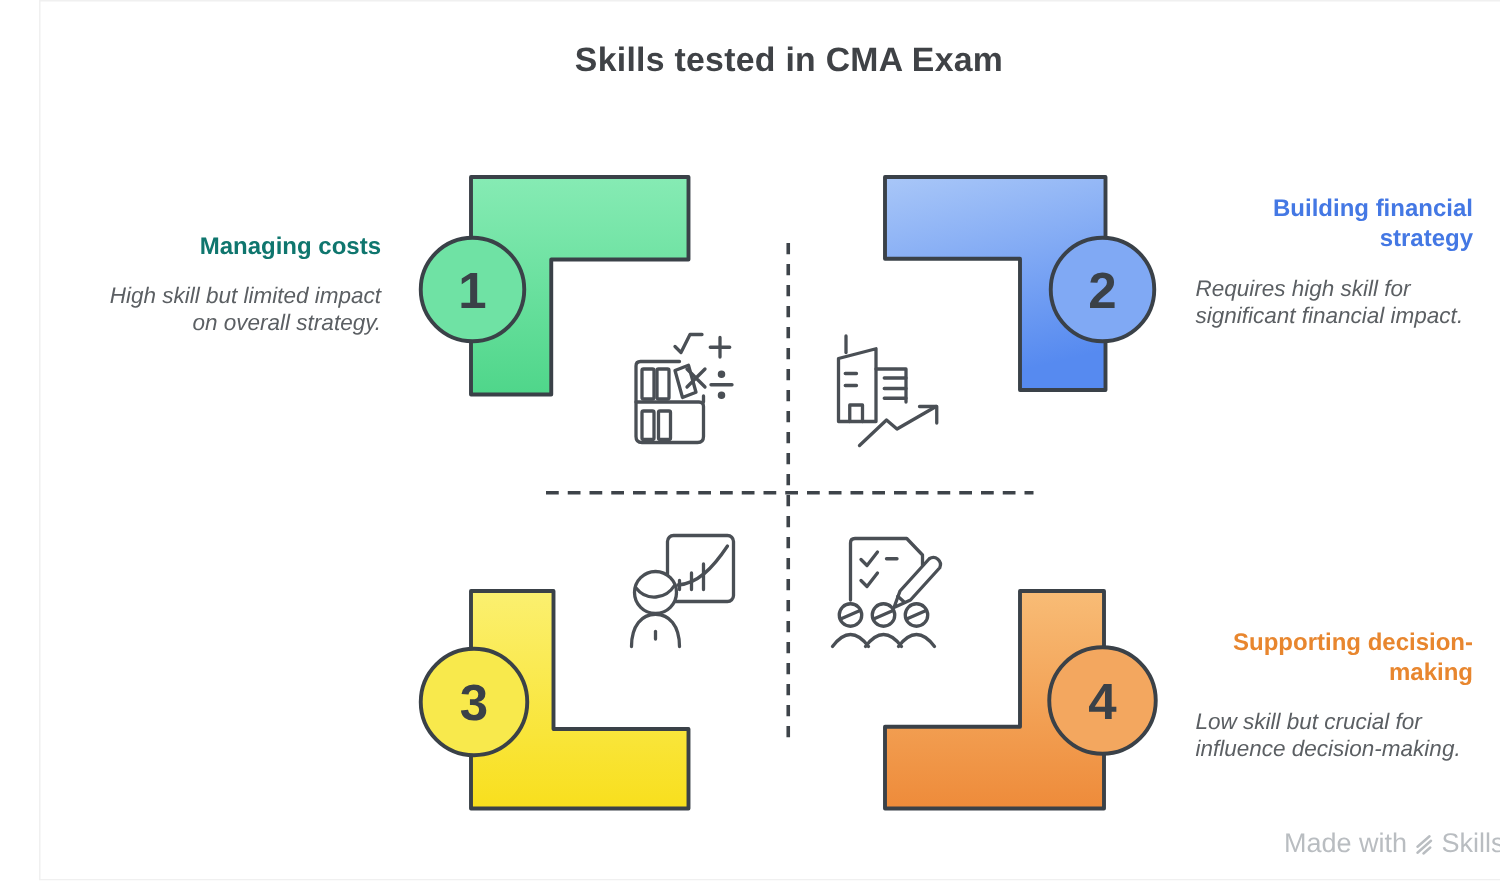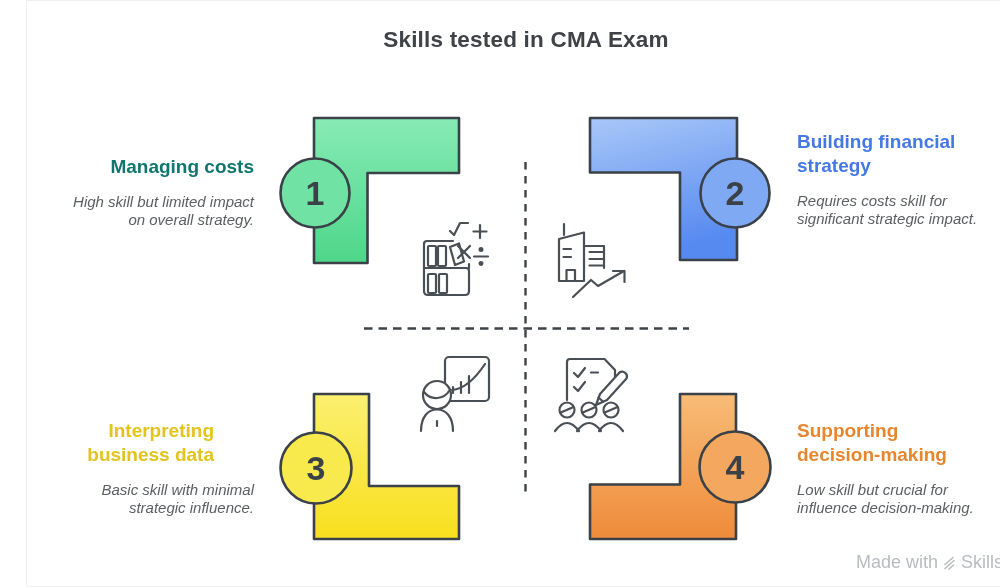--- a/index.html
+++ b/index.html
@@ -8,21 +8,21 @@
     font-family:"Liberation Sans","DejaVu Sans",sans-serif; overflow:hidden;
     border:1px solid #f0f0f0; box-sizing:border-box;margin-left:26px;
   }
   .main-title {
     position:absolute; top:26px; left:0; width:100%; text-align:center;
     font-size:22.5px; font-weight:bold; color:#3f4246; letter-spacing:.2px;
   }
   #svg-main { position:absolute; left:0; top:0; }
   .num { font-family:"Liberation Sans","DejaVu Sans",sans-serif; font-size:34px; font-weight:bold; }
   .tb { position:absolute; }
-  .tb .t { font-size:19px; font-weight:bold; line-height:1.25; margin:0 0 14px 0; }
+  .tb .t { font-size:16px; font-weight:bold; line-height:1.25; margin:0 0 14px 0;text-align:right; }
   .tb .d { font-size:15px; color:#5b5f63; line-height:1.22;font-style:italic; }
   .align-r { text-align:right; }
   .w160 { width:160px; margin-left:auto; }
   .icon { position:absolute; }
   .icon path, .icon rect, .icon circle, .icon line, .icon polyline {
     stroke:#4a4f55; stroke-width:2.2; fill:none; stroke-linecap:round; stroke-linejoin:round;
   }
   .icon .wfill { fill:#ffffff; }
   .watermark {
     position:absolute; right:22px; bottom:13px; display:flex; align-items:center; gap:5px;
@@ -135,27 +135,23 @@
     <path d="M4,78 Q16,62 28,78 M26,78 Q38,62 50,78 M48,78 Q60,62 72,78"></path>
   </svg>
 
   <div class="tb align-r" style="left:27px; top:154px; width:200px;">
     <div class="t" style="color: #0f766e;">Managing costs</div>
     <div class="d">High skill but limited impact on overall strategy.</div>
   </div>
 
   <div class="tb" style="left:770px; top:129px; width:185px;">
     <div class="t" style="color: rgb(68, 120, 228);">Building financial strategy</div>
-    <div class="d">Requires costs skill for significant strategic impact.</div>
+    <div class="d">Requires high skill for significant financial impact.</div>
   </div>
 
-  <div class="tb align-r" style="left:27px; top:418px; width:200px;">
-    <div class="t w160" style="color: rgb(226, 196, 29);">Interpreting business data</div>
-    <div class="d">Basic skill with minimal strategic influence.</div>
-  </div>
 
   <div class="tb" style="left:770px; top:418px; width:185px;">
     <div class="t" style="color: rgb(232, 134, 46);">Supporting decision-making</div>
     <div class="d">Low skill but crucial for influence decision-making.</div>
   </div>
 
   <div class="watermark">
     <span>Made with</span>
     <svg class="napkin-glyph" width="13" height="14" viewBox="0 0 13 14">
       <path d="M2,8.5 L10,1.5 M2,12.5 L11,4.5 M6,13 L10.5,9"></path>

